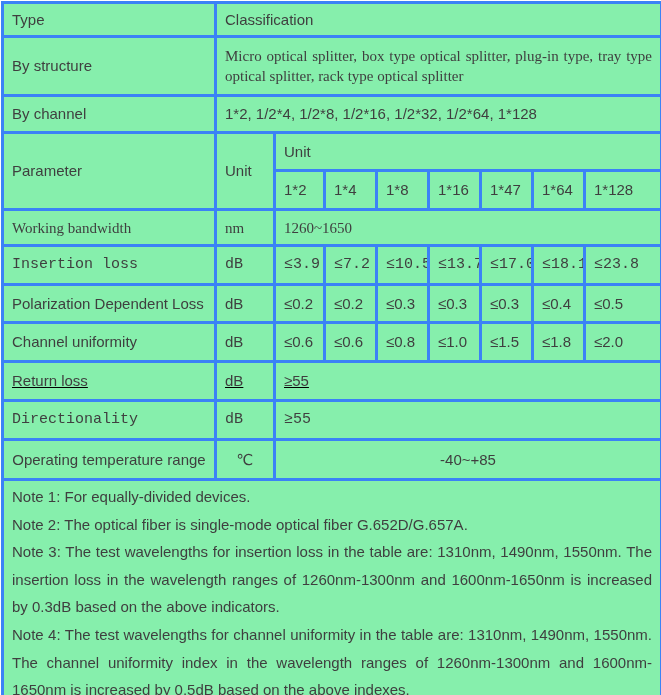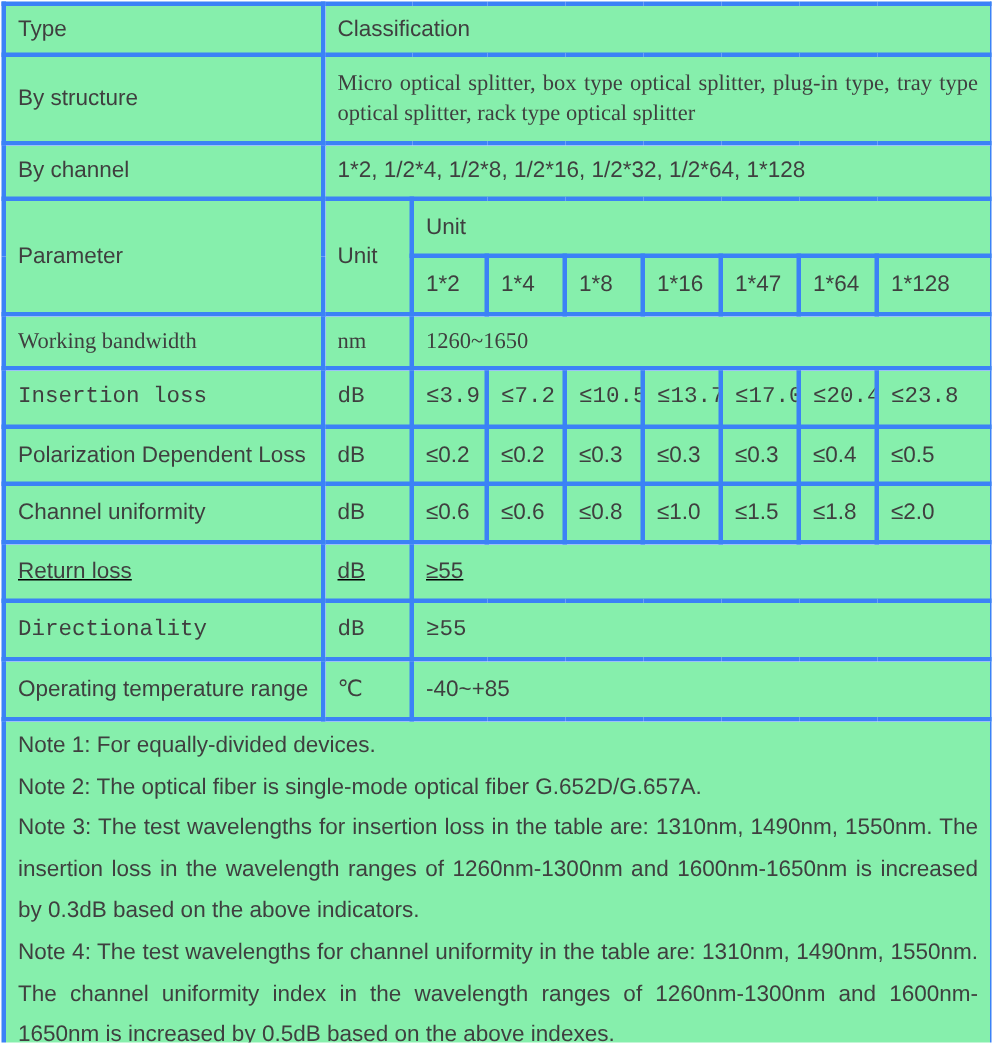--- a/index.html
+++ b/index.html
@@ -50,21 +50,21 @@
   tr.r-struct { height: 59px; }
   tr.r-chan   { height: 37px; }
   tr.r-idxhdr { height: 38px; }
   tr.r-idxval { height: 39px; }
   tr.r-wb     { height: 36px; font-family: Liberation Serif, serif; }
   tr.r-il     { height: 39px; font-family: Liberation Mono, monospace; }
   tr.r-pdl    { height: 38px; }
   tr.r-cu     { height: 39px; }
   tr.r-rl     { height: 39px; text-decoration: underline; }
   tr.r-dir    { height: 39px; font-family: Liberation Mono, monospace; }
-  tr.r-otr    { height: 40px; }
+  tr.r-otr    { height: 40px; text-align: center; }
   tr.r-notes  { height: 216px; }
 </style>
 </head>
 <body>
 
 <div class="page">
   <table class="spec">
     <colgroup>
       <col style="width:213px">
       <col style="width:59px">
@@ -115,21 +115,21 @@
     </tr>
 
     <tr class="r-il">
       <td class="label-cell">Insertion loss</td>
       <td>dB</td>
       <td>≤3.9</td>
       <td>≤7.2</td>
       <td>≤10.5</td>
       <td>≤13.7</td>
       <td>≤17.0</td>
-      <td>≤20.4</td>
+      <td>≤18.1</td>
       <td>≤23.8</td>
     </tr>
 
     <tr class="r-pdl">
       <td class="label-cell">Polarization Dependent Loss</td>
       <td>dB</td>
       <td>≤0.2</td>
       <td>≤0.2</td>
       <td>≤0.3</td>
       <td>≤0.3</td>

